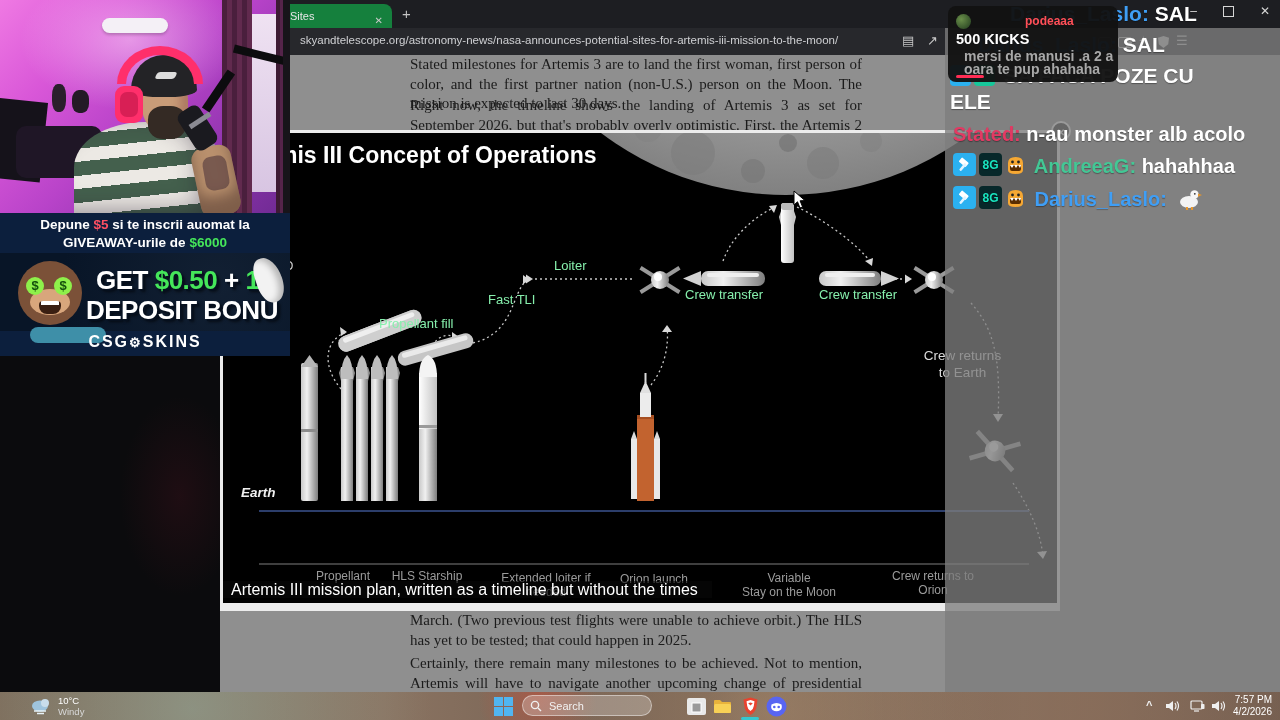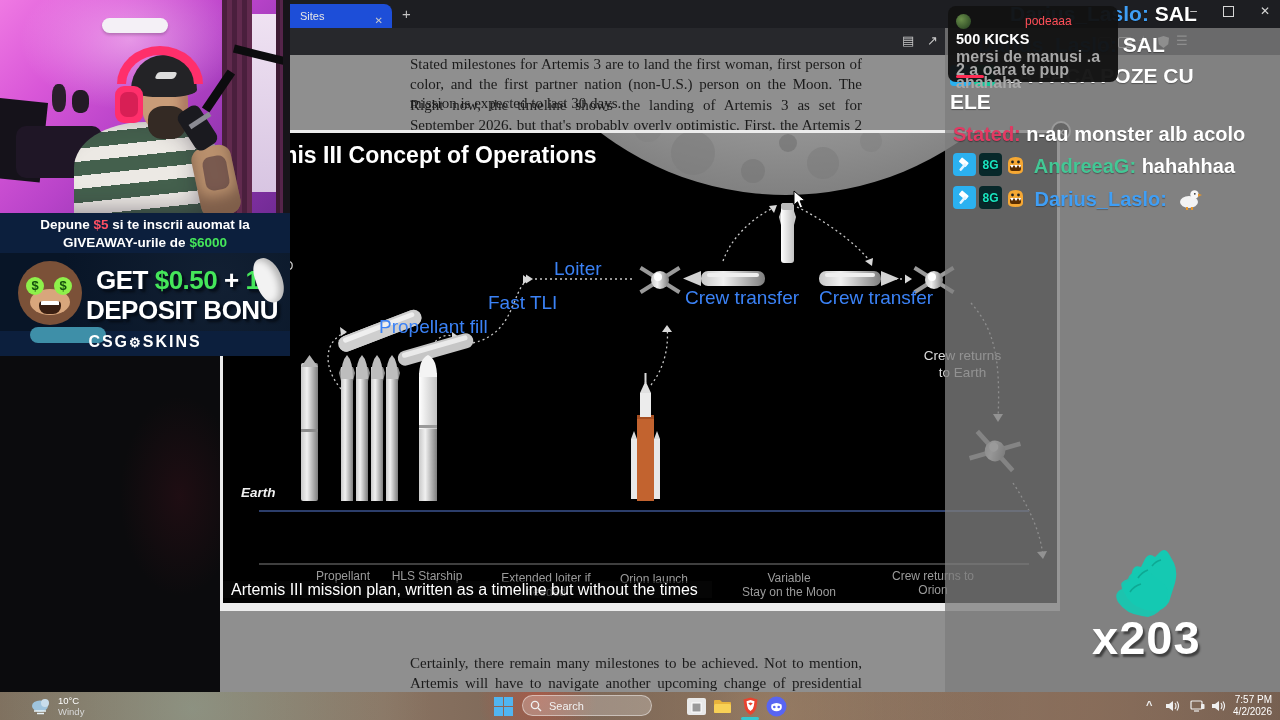--- a/index.html
+++ b/index.html
@@ -6,62 +6,62 @@
   .stage{position:relative;width:1280px;height:720px;overflow:hidden;background:#101014;}
   .abs{position:absolute;}
 
   
   .left-dark{left:0;top:356px;width:220px;height:336px;background:#0b0b0d;}
   .left-dark .tinge{left:120px;top:40px;width:120px;height:200px;background:radial-gradient(closest-side,rgba(120,25,45,.18),rgba(0,0,0,0));}
 
   
   .browser{left:220px;top:0;width:1060px;height:692px;background:#8f8f8f;}
   .tabbar{left:0;top:0;width:1060px;height:28px;background:#1d1e22;}
-  .tab{left:60px;top:4px;width:112px;height:24px;background:#1d4ed8;border-radius:8px 8px 0 0;color:#e6e6e6;font-size:11px;line-height:24px;padding-left:20px;box-sizing:border-box;}
+  .tab{left:60px;top:4px;width:112px;height:24px;background:#15803d;border-radius:8px 8px 0 0;color:#e6e6e6;font-size:11px;line-height:24px;padding-left:10px;box-sizing:border-box;}
   .tab .tclose{position:absolute;right:9px;top:5px;font-size:10px;color:#c9c9c9;}
   .newtab{left:182px;top:5px;color:#c3c3c3;font-size:15px;}
   .wbtns{right:10px;top:4px;color:#d6d6d6;font-size:12px;display:flex;gap:26px;align-items:center;}
   .wmax{width:9px;height:9px;border:1.2px solid #d6d6d6;display:inline-block;}
   .urlbar{left:0;top:28px;width:1060px;height:27px;background:#27282c;}
   .urltext{left:80px;top:6px;color:#cfd0d3;font-size:11.5px;letter-spacing:0;}
   .uicon{top:5px;color:#c8c8c8;font-size:13px;}
   .shield-ic{width:11px;height:12px;background:#c8c8c8;clip-path:polygon(50% 0,100% 15%,93% 68%,50% 100%,7% 68%,0 15%);}
   .panel-ic{width:12px;height:9px;border:1.4px solid #c8c8c8;border-radius:2px;}
   .wallet-ic{width:12px;height:9px;border:1.4px solid #c8c8c8;border-radius:2px;background:linear-gradient(90deg,transparent 7px,#c8c8c8 7px);}
 
   
   .para{left:190px;width:452px;color:#1b1b1b;font-family:"Liberation Serif",serif;font-size:15px;line-height:19.5px;text-align:justify;}
 
   
   .lightbox{left:220px;top:130px;width:840px;height:481px;background:#000;border:3px solid #ececec;border-bottom:8px solid #ececec;box-sizing:border-box;overflow:hidden;z-index:10;}
   .lb-inner{position:absolute;left:0;top:0;width:834px;height:470px;}
   .dg-title{left:8px;top:9px;color:#fff;font-size:23px;font-weight:bold;}
-  .dg-lab{color:#3b82f6;font-size:19px;}
+  .dg-lab{color:#86efac;font-size:13px;}
   .dg-lab2{color:#dcdcdc;font-size:13.5px;text-align:center;line-height:17px;}
   .dg-earth{color:#f0f0f0;font-size:13.5px;font-weight:bold;font-style:italic;}
   .tl-lab{color:#9b9b9b;font-size:12px;text-align:center;line-height:14px;width:130px;margin-left:-65px;}
   .frag{color:#cfcfcf;font-size:12px;}
   .lb-caption{left:0;bottom:5px;background:rgba(8,8,8,.6);color:#fff;font-size:16px;line-height:17px;padding:0 14px 0 8px;white-space:nowrap;width:fit-content;z-index:5;}
   .lb-close{left:1051px;top:121px;width:20px;height:20px;border-radius:50%;background:#141414;border:2px solid #fff;color:#fff;font-size:10px;font-weight:bold;text-align:center;line-height:20px;z-index:30;box-sizing:border-box;}
 
   
   .chat{left:945px;top:0;width:335px;height:692px;z-index:50;}
   .chat-bg{left:0;top:28px;width:335px;height:664px;background:rgba(125,125,125,.78);}
   .cmsg{position:absolute;font-weight:bold;color:#fff;font-size:20px;line-height:25px;text-shadow:0 1px 1px rgba(0,0,0,.35);}
   .u-blue{color:#3f9ef5;}
   .u-green{color:#43c795;}
   .u-red{color:#e23a63;}
   .badge{display:inline-block;vertical-align:-3px;margin-right:3px;}
 
   
   .notif{left:948px;top:6px;width:170px;height:76px;background:rgba(18,18,18,.96);border-radius:8px;z-index:60;color:#fff;}
   .notif .avatar{left:8px;top:8px;width:15px;height:15px;border-radius:50%;background:radial-gradient(circle at 35% 35%,#6a8f4a,#203a1d);}
-  .notif .nname{left:30px;top:8px;color:#ff4f58;font-weight:normal;font-size:12px;padding-left:47px;}
+  .notif .nname{left:30px;top:8px;color:#ff4f58;font-weight:bold;font-size:12px;padding-left:47px;}
   .notif .ntitle{left:8px;top:25px;font-weight:800;font-size:14.5px;color:#fff;}
-  .notif .nbody{left:8px;top:44px;width:152px;color:#a8a8a8;font-size:16px;line-height:13px;font-weight:bold;}
+  .notif .nbody{left:16px;top:44px;width:152px;color:#a8a8a8;font-size:14px;line-height:13px;font-weight:bold;}
   .notif .nbar{left:8px;bottom:4px;width:28px;height:3px;background:#ff2d55;border-radius:2px;}
 
   
   .emote{left:1090px;top:548px;width:190px;height:140px;z-index:55;}
   .emote .cnt{left:2px;top:62px;font-size:47px;font-weight:900;color:#fff;letter-spacing:1px;text-shadow:2px 3px 2px rgba(0,0,0,.5);}
 
   
   .webcam{left:0;top:0;width:290px;height:213px;overflow:hidden;z-index:70;background:linear-gradient(135deg,#ef79e3 0%,#d957d8 25%,#b843c9 50%,#9336b1 72%,#6e2a92 100%);}
   .wc-glow{left:20px;top:-30px;width:220px;height:140px;background:radial-gradient(closest-side,rgba(255,220,250,.5),rgba(255,255,255,0));}
   .wc-ac{left:102px;top:18px;width:66px;height:15px;background:#f4f0f6;border-radius:8px;box-shadow:0 2px 3px rgba(0,0,0,.2);}
@@ -137,31 +137,33 @@
         <span class="tclose">✕</span>
       </div>
       <div class="abs newtab">+</div>
       <div class="abs wbtns">
         <span>–</span>
         <span class="wmax"></span>
         <span>✕</span>
       </div>
     </div>
     <div class="abs urlbar">
+      <div class="abs urltext">skyandtelescope.org/astronomy-news/nasa-announces-potential-sites-for-artemis-iii-mission-to-the-moon/</div>
       <div class="abs uicon" style="left:682px;">▤</div>
       <div class="abs uicon" style="left:707px;">↗</div>
       <div class="abs panel-ic" style="left:878px;top:9px;"></div>
       <div class="abs wallet-ic" style="left:898px;top:9px;"></div>
       <div class="abs uicon" style="left:918px;">✦</div>
       <div class="abs shield-ic" style="left:938px;top:8px;"></div>
       <div class="abs uicon" style="left:956px;">☰</div>
     </div>
 
     <div class="abs para" style="top:55px;">Stated milestones for Artemis 3 are to land the first woman, first person of color, and the first partner nation (non-U.S.) person on the Moon. The mission is expected to last 30 days.</div>
     <div class="abs para" style="top:96px;">Right now, the timeline shows the landing of Artemis 3 as set for September 2026, but that's probably overly optimistic. First, the Artemis 2 needs to succeed, and issues with the Orion</div>
+    <div class="abs para" style="top:611px;">March. (Two previous test flights were unable to achieve orbit.) The HLS has yet to be tested; that could happen in 2025.</div>
     <div class="abs para" style="top:654px;">Certainly, there remain many milestones to be achieved. Not to mention, Artemis will have to navigate another upcoming change of presidential administrations in 2025. Still, the goals are now</div>
   </div>
 
   <div class="abs lightbox">
     <div class="lb-inner">
       <svg width="834" height="470" viewBox="0 0 834 470">
         <defs>
           <linearGradient id="silver" x1="0" y1="0" x2="1" y2="0">
             <stop offset="0" stop-color="#c9c9c9"></stop>
               <stop offset="0.35" stop-color="#f0f0f0"></stop>
@@ -417,34 +419,20 @@
   </div>
 
   <div class="abs notif">
     <div class="abs avatar"></div>
     <div class="abs nname">podeaaa</div>
     <div class="abs ntitle">500 KICKS</div>
     <div class="abs nbody">mersi de manusi .a 2 a oara te pup ahahaha</div>
     <div class="abs nbar"></div>
   </div>
 
-  <div class="abs emote">
-    <svg class="abs" style="left:18px;top:0;" width="100" height="78" viewBox="0 0 100 78">
-      <g fill="#15c9b2">
-        <path d="M38 62 Q22 58 16 44 Q13 35 22 33 L24 24 Q26 16 33 19 L37 11 Q41 4 47 9 L52 4 Q57 -1 61 6 L66 15 Q70 24 67 35 L61 54 Q55 64 44 63 Z"></path>
-        <path d="M34 68 Q18 66 10 54 Q5 45 14 41 Q11 33 20 31 Q22 23 30 26 Q34 19 41 24 L56 36 Q63 43 58 54 Q51 67 40 69 Z" opacity="0.92"></path>
-      </g>
-      <g stroke="#0b9c88" stroke-width="1.6" fill="none" opacity="0.7">
-        <path d="M30 30 Q34 24 40 22"></path>
-          <path d="M44 18 Q48 13 53 12"></path>
-          <path d="M22 44 Q26 38 33 36"></path>
-      </g>
-    </svg>
-    <div class="abs cnt">x203</div>
-  </div>
 
   <div class="abs webcam">
     <div class="abs wc-glow"></div>
     <div class="abs wc-ac"></div>
     <div class="abs wc-tv"></div>
     <div class="abs wc-couch"></div>
     <div class="abs wc-fig1"></div>
     <div class="abs wc-fig2"></div>
     <div class="abs wc-window"></div>
     <div class="abs wc-curt"></div>

